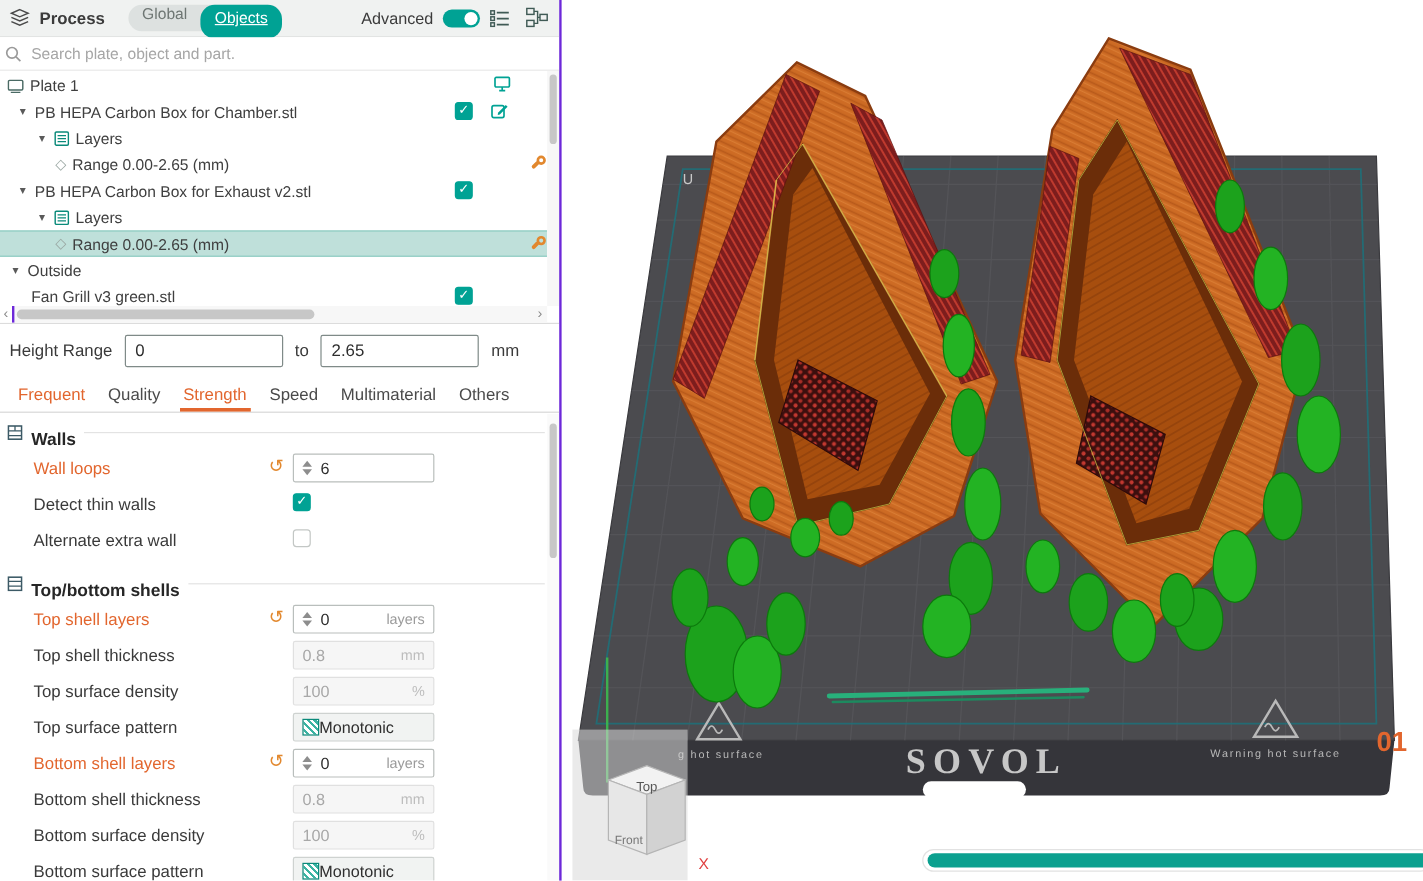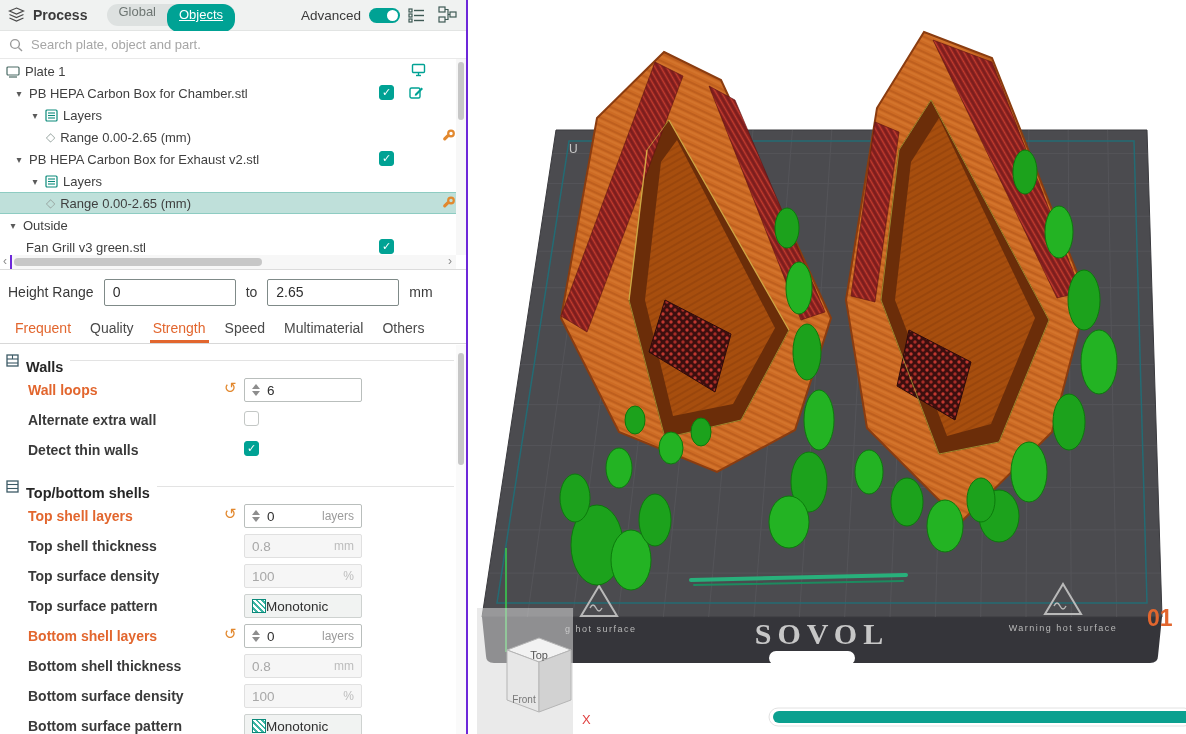--- a/index.html
+++ b/index.html
@@ -24,21 +24,21 @@
   .seg-objects { background:#00a294; color:#fff; border-radius:12px; height:28px;
                  line-height:22px; padding:0 12px; font-size:13px; cursor:pointer;text-decoration:underline; }
   .adv-label { margin-left:58px; font-size:13.5px; color:#3b3b3b; }
   .switch { width:31px; height:15px; border-radius:8px; background:#00a294; position:relative; cursor:pointer; }
   .switch::after { content:""; position:absolute; right:2px; top:2px; width:11px; height:11px;
                    border-radius:50%; background:#fff; }
   .hdr-icons { margin-left:auto; display:flex; gap:12px; align-items:center; }
 
   .search { position:absolute; top:31px; left:0; width:100%; height:28px;
             border-bottom:1px solid #e9e9e9; display:flex; align-items:center;
-            padding:0 9px; gap:6px; background:#fff; }
+            padding:0 4px; gap:6px; background:#fff; }
   .search input { border:none; outline:none; flex:1; font-size:13px; color:#444;
                   font-family:"Liberation Sans", sans-serif; }
   .search input::placeholder { color:#a6a6a6; }
 
   
   .tree { position:absolute; top:59px; left:0; width:100%; height:211px;
           border-bottom:1px solid #dcdcdc; overflow:hidden; }
   .trows { position:absolute; left:0; top:1px; right:10px; bottom:14px; overflow:hidden; }
   .trow { position:relative; height:22px; display:flex; align-items:center;
           font-size:13px; color:#3f3f3f; gap:5px; white-space:nowrap; cursor:default; }
@@ -81,21 +81,21 @@
   .tab.active::after { content:""; position:absolute; left:-3px; right:-3px; bottom:0;
                        height:3px; background:#e2662e; }
 
   
   .settings { position:absolute; top:345px; left:0; width:100%; height:389px; overflow:hidden; }
   .sec-hdr { display:flex; align-items:center; height:30px; padding:0 12px 0 6px; gap:7px; }
   .sec-hdr.second { margin-top:6px; }
   .sec-title { font-size:14.5px; font-weight:700; color:#262626;margin-top:14px; }
   .sec-line { flex:1; height:1px; background:#e3e3e3; }
   .srow { position:relative; height:30px; }
-  .slabel { position:absolute; left:28px; top:7px; font-size:14px; color:#3a3a3a;font-weight:bold; }
+  .slabel { position:absolute; left:28px; top:7px; font-size:14px; color:#3a3a3a; }
   .slabel.modified { color:#e2662e; }
   .reset { position:absolute; left:224px; top:4px; color:#e2882e; font-size:15px; cursor:pointer; }
   .ctl { position:absolute; left:244px; top:3px; width:118px; height:24px;
          border:1px solid #b9bebc; border-radius:2px; background:#fff;
          display:flex; align-items:center; padding:0 7px; font-size:13.5px; color:#2f2f2f; }
   .ctl .val { flex:1; text-align:left; }
   .ctl .unit { color:#9b9b9b; font-size:12px; }
   .ctl.disabled { background:#f6f6f6; border-color:#e0e0e0; color:#a8a8a8; }
   .ctl.disabled .unit { color:#bdbdbd; }
   .steppers { display:flex; flex-direction:column; gap:2px; margin-right:7px; cursor:pointer; }
@@ -299,27 +299,27 @@
         <div class="ctl">
           <span class="steppers">
               <i class="up"></i>
               <i class="dn"></i>
             </span>
           <span class="val">6</span>
         </div>
       </div>
 
       <div class="srow">
+        <span class="slabel">Detect thin walls</span>
+        <span class="cbpos cbx checked"></span>
+      </div>
+
+      <div class="srow">
         <span class="slabel">Alternate extra wall</span>
         <span class="cbpos cbx"></span>
-      </div>
-
-      <div class="srow">
-        <span class="slabel">Detect thin walls</span>
-        <span class="cbpos cbx checked"></span>
       </div>
 
       <div class="sec-hdr second">
         <svg width="13" height="13" viewBox="0 0 13 13">
           <rect x="1" y="1" width="11" height="11" fill="none" stroke="#3c5a66" stroke-width="1.3"></rect>
           <line x1="1" y1="4.5" x2="12" y2="4.5" stroke="#3c5a66" stroke-width="1.1"></line>
           <line x1="1" y1="8.5" x2="12" y2="8.5" stroke="#3c5a66" stroke-width="1.1"></line>
         </svg>
         <span class="sec-title">Top/bottom shells</span>
         <span class="sec-line"></span>

